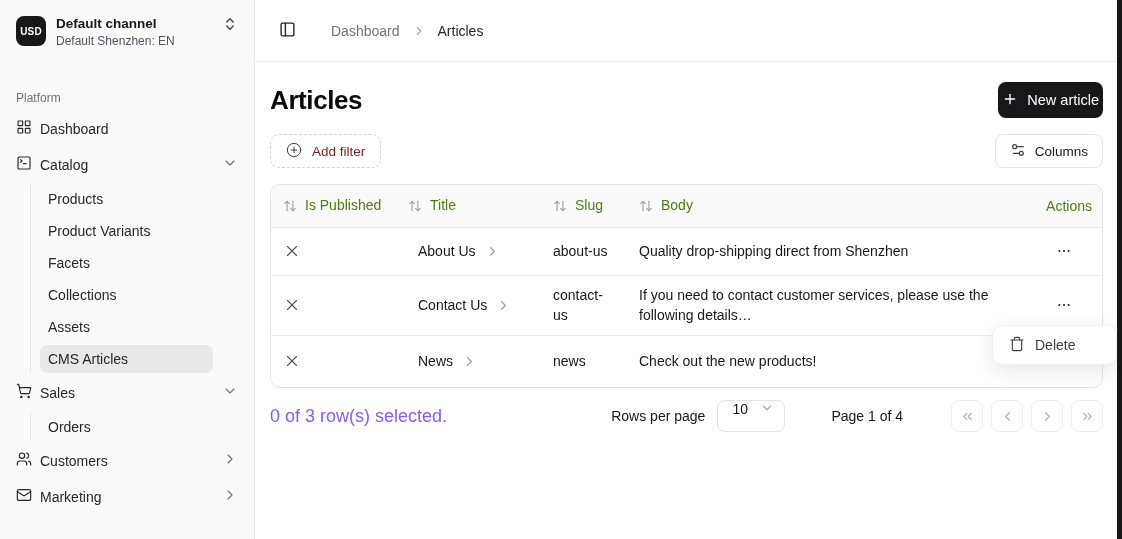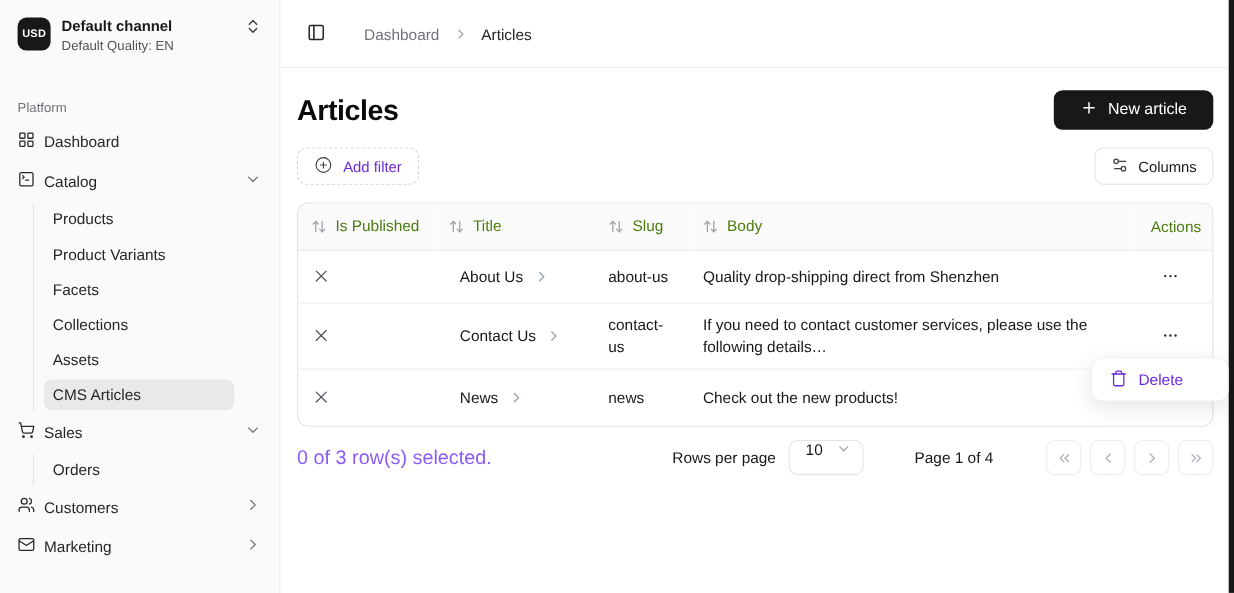--- a/index.html
+++ b/index.html
@@ -30,23 +30,23 @@
   .topbar { height:62px; min-height:62px; display:flex; align-items:center; padding:0 18px; border-bottom:1px solid #ededf0; }
   .panel-btn { width:28px; height:28px; display:flex; align-items:center; justify-content:center; border-radius:6px; color:#27272a; cursor:pointer; background:none; border:none; }
   .breadcrumb { display:flex; align-items:center; gap:12px; margin-left:30px; font-size:14px; }
   .crumb-muted { color:#71717a; }
   .crumb-sep { color:#a1a1aa; display:flex; }
   .crumb-current { color:#27272a; }
 
   .content { flex:1; padding:0 14px 0 15px; }
   .page-header { display:flex; align-items:center; justify-content:space-between; padding-top:20px; margin-bottom:16px; }
   .page-title { font-size:26px; font-weight:700; letter-spacing:-.4px; color:#0a0a0a; }
-  .btn-primary { height:36px; padding:0 24px; background:#18181b; color:#fff; border:none; border-radius:8px; font-size:14.5px; font-weight:500; display:flex; align-items:center; gap:9px; font-family:inherit; cursor:pointer; }
+  .btn-primary { height:36px; padding:0 4px; background:#18181b; color:#fff; border:none; border-radius:8px; font-size:14.5px; font-weight:500; display:flex; align-items:center; gap:9px; font-family:inherit; cursor:pointer; }
   .toolbar { display:flex; align-items:center; justify-content:space-between; }
-  .btn-dashed { height:34px; padding:0 15px; background:#fff; border:1px dashed #d4d4d8; border-radius:9px; font-size:13.5px; font-weight:500; color:#6d28d9; display:flex; align-items:center; gap:10px; font-family:inherit; cursor:pointer; }
+  .btn-dashed { height:34px; padding:0 15px; background:#fff; border:1px dashed #d4d4d8; border-radius:9px; font-size:13.5px; font-weight:500; color:#7f1d1d; display:flex; align-items:center; gap:10px; font-family:inherit; cursor:pointer; }
   .btn-outline { height:34px; padding:0 14px; background:#fff; border:1px solid #e4e4e7; border-radius:8px; font-size:13.5px; font-weight:500; color:#18181b; display:flex; align-items:center; gap:9px; font-family:inherit; cursor:pointer; }
   .btn-dashed svg, .btn-outline svg { color:#3f3f46; }
 
   
   .table-wrap { margin-top:16px; border:1px solid #e4e4e7; border-radius:10px; overflow:hidden; }
   table { width:100%; border-collapse:collapse; table-layout:fixed; }
   thead tr { background:#fafafa; }
   th { height:42px; padding:4px 12px; text-align:left; font-size:14px; font-weight:500; color:#4d7c0f; border-bottom:1px solid #e9e9ec; vertical-align:middle; }
   th .th-inner { display:flex; align-items:center; gap:8px; line-height:19px; cursor:pointer; }
   th svg { color:#a1a1aa; flex:none; }
@@ -67,35 +67,35 @@
   .selection { flex:1; font-size:18px; color:#8b5cf6; }
   .rpp-label { font-size:14px; font-weight:500; color:#18181b; margin-right:12px; }
   .rpp-select { width:68px; height:32px; border:1px solid #e4e4e7; border-radius:8px; background:#fff; display:flex; justify-content:space-between; padding:0 10px 0 14px; font-size:14px; color:#18181b; cursor:pointer; }
   .rpp-select svg { color:#a1a1aa; }
   .page-info { font-size:14px; font-weight:500; color:#18181b; margin:0 48px 0 46px; }
   .pager { display:flex; gap:8px; }
   .pager-btn { width:32px; height:32px; border:1px solid #ededf0; border-radius:8px; background:#fff; display:flex; align-items:center; justify-content:center; color:#b3b3bb; cursor:default; }
 
   
   .context-menu { position:absolute; left:992px; top:325px; width:125px; height:40px; background:#fff; border:1px solid #f1f1f3; border-radius:10px; box-shadow:0 6px 20px rgba(0,0,0,.10); display:flex; align-items:center; z-index:20; }
-  .context-item { display:flex; align-items:center; gap:10px; padding-left:16px; font-size:14px; color:#6d28d9; cursor:pointer; width:100%; }
+  .context-item { display:flex; align-items:center; gap:10px; padding-left:16px; font-size:14px; color:#404040; cursor:pointer; width:100%; }
 
   .window-edge { width:5px; min-width:5px; height:100%; background:#171717; }
 </style>
 </head>
 <body>
 
 <div class="app">
 
   <aside class="sidebar">
     <div class="channel">
       <div class="channel-badge">USD</div>
       <div class="channel-text">
         <div class="channel-name">Default channel</div>
-        <div class="channel-sub">Default Quality: EN</div>
+        <div class="channel-sub">Default Shenzhen: EN</div>
       </div>
       <span>
         <svg width="16" height="16" viewBox="0 0 24 24" fill="none" stroke="currentColor" stroke-width="2" stroke-linecap="round" stroke-linejoin="round">
             <path d="m7 15 5 5 5-5"></path>
             <path d="m7 9 5-5 5 5"></path>
           </svg>
       </span>
     </div>
 
     <div class="section-label">Platform</div>

